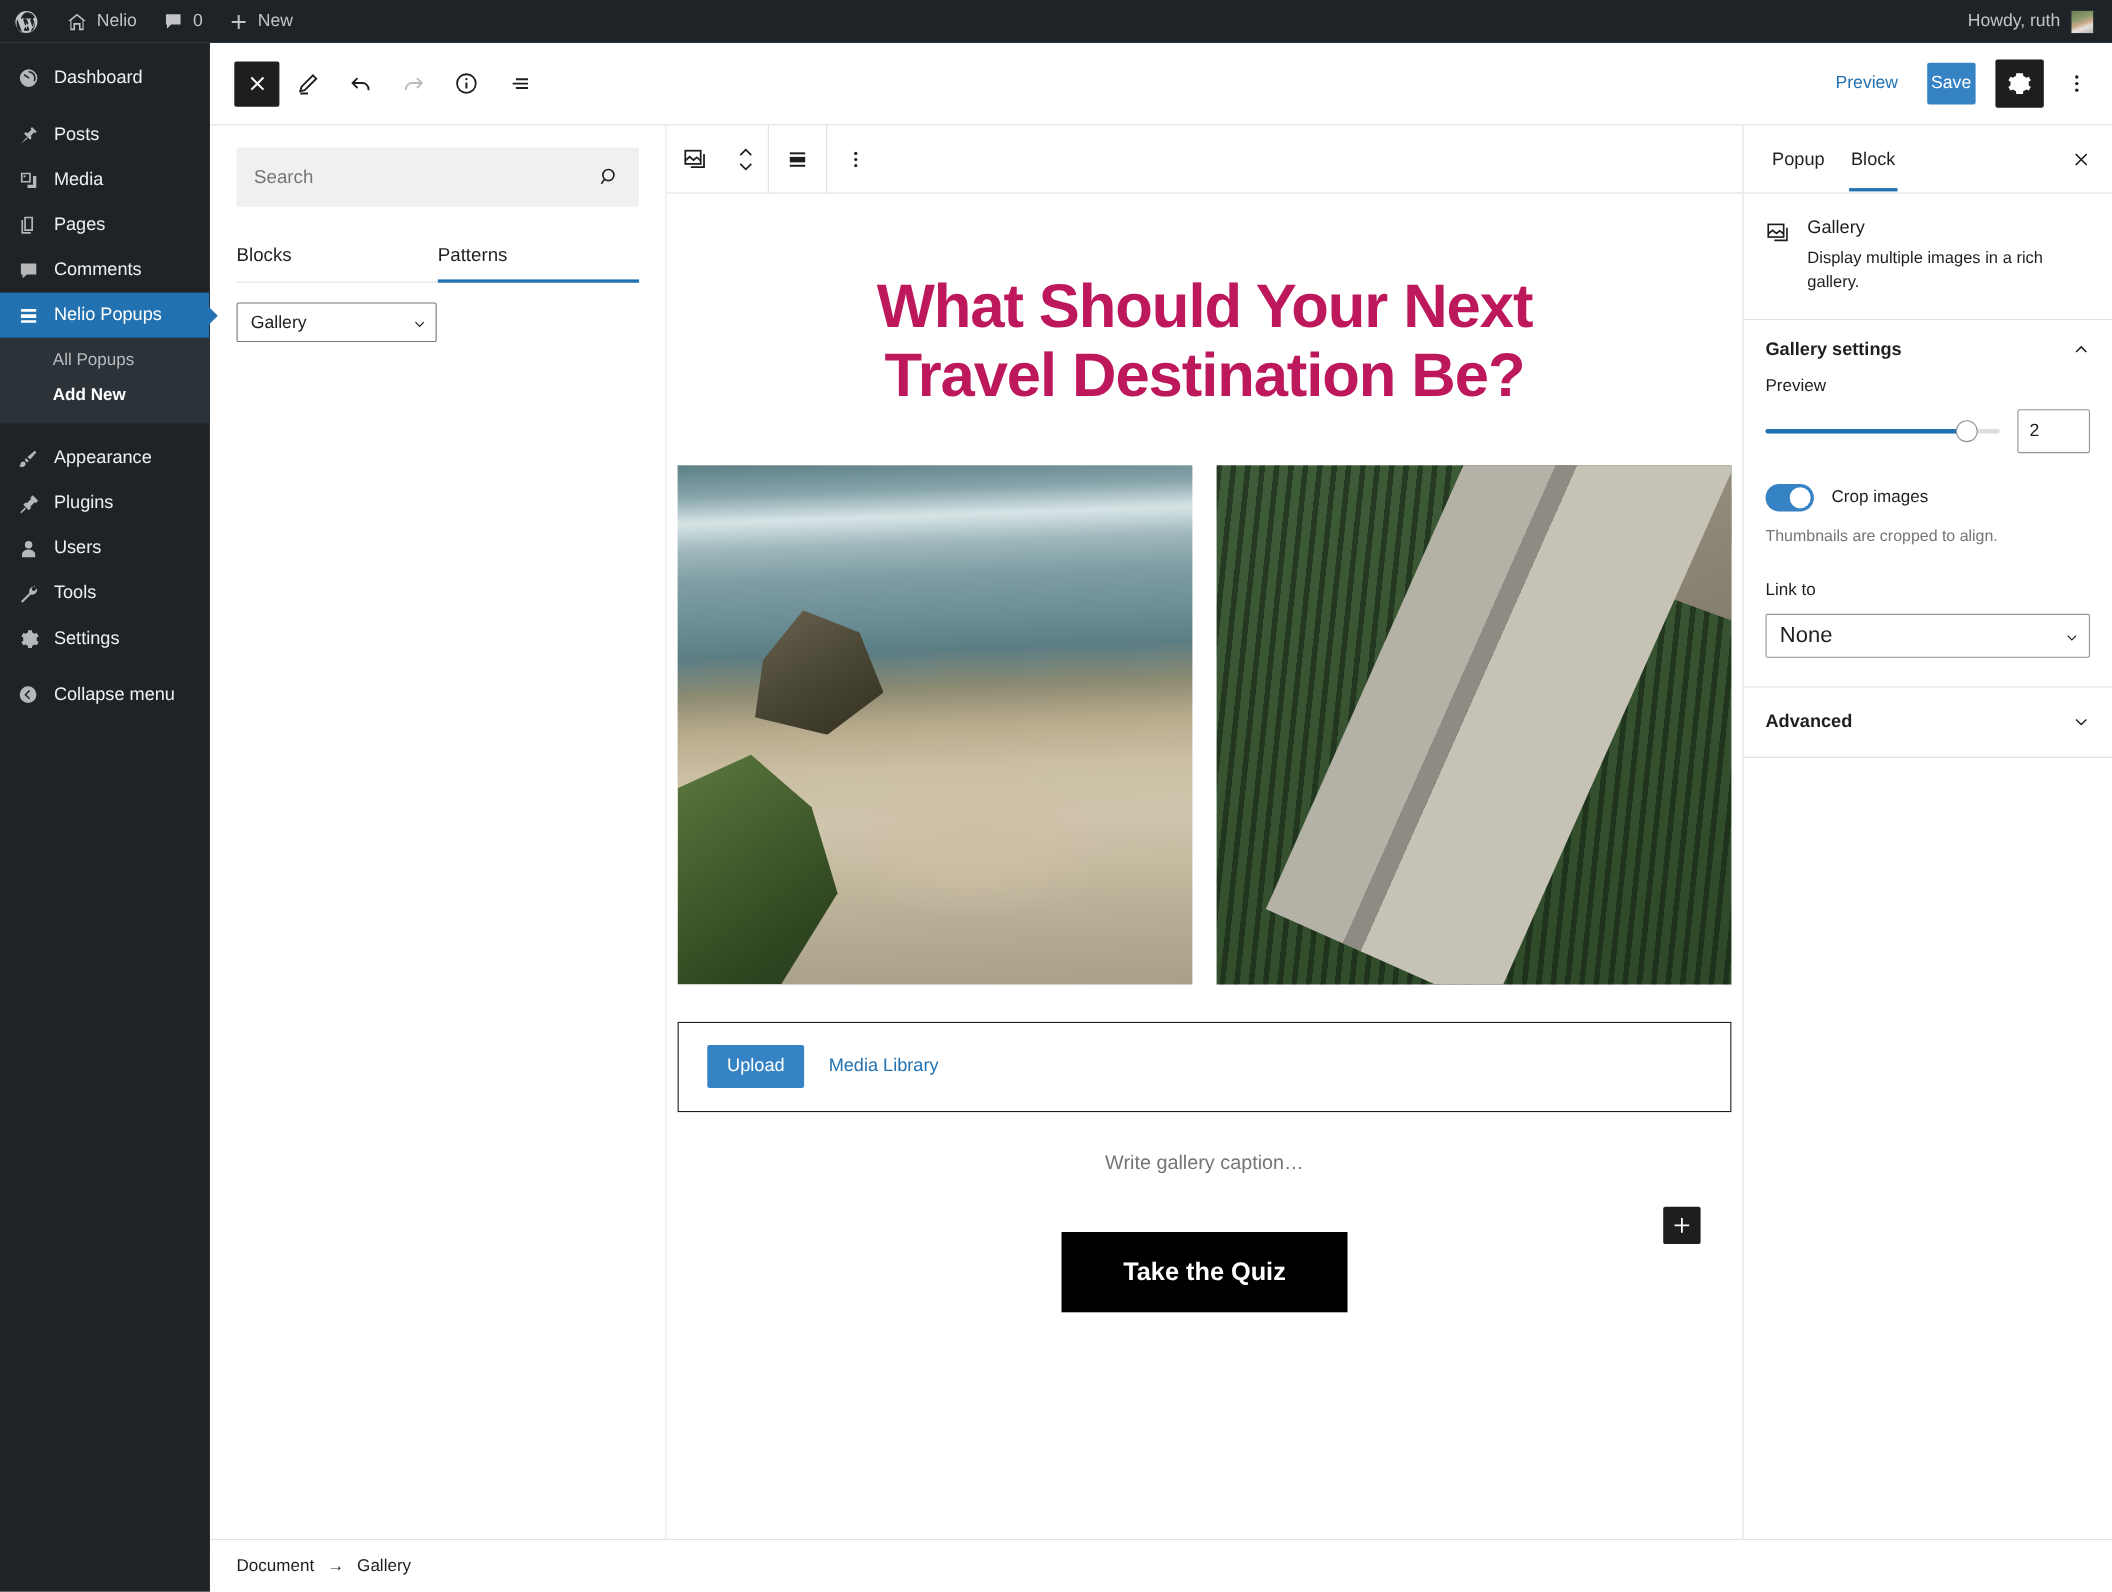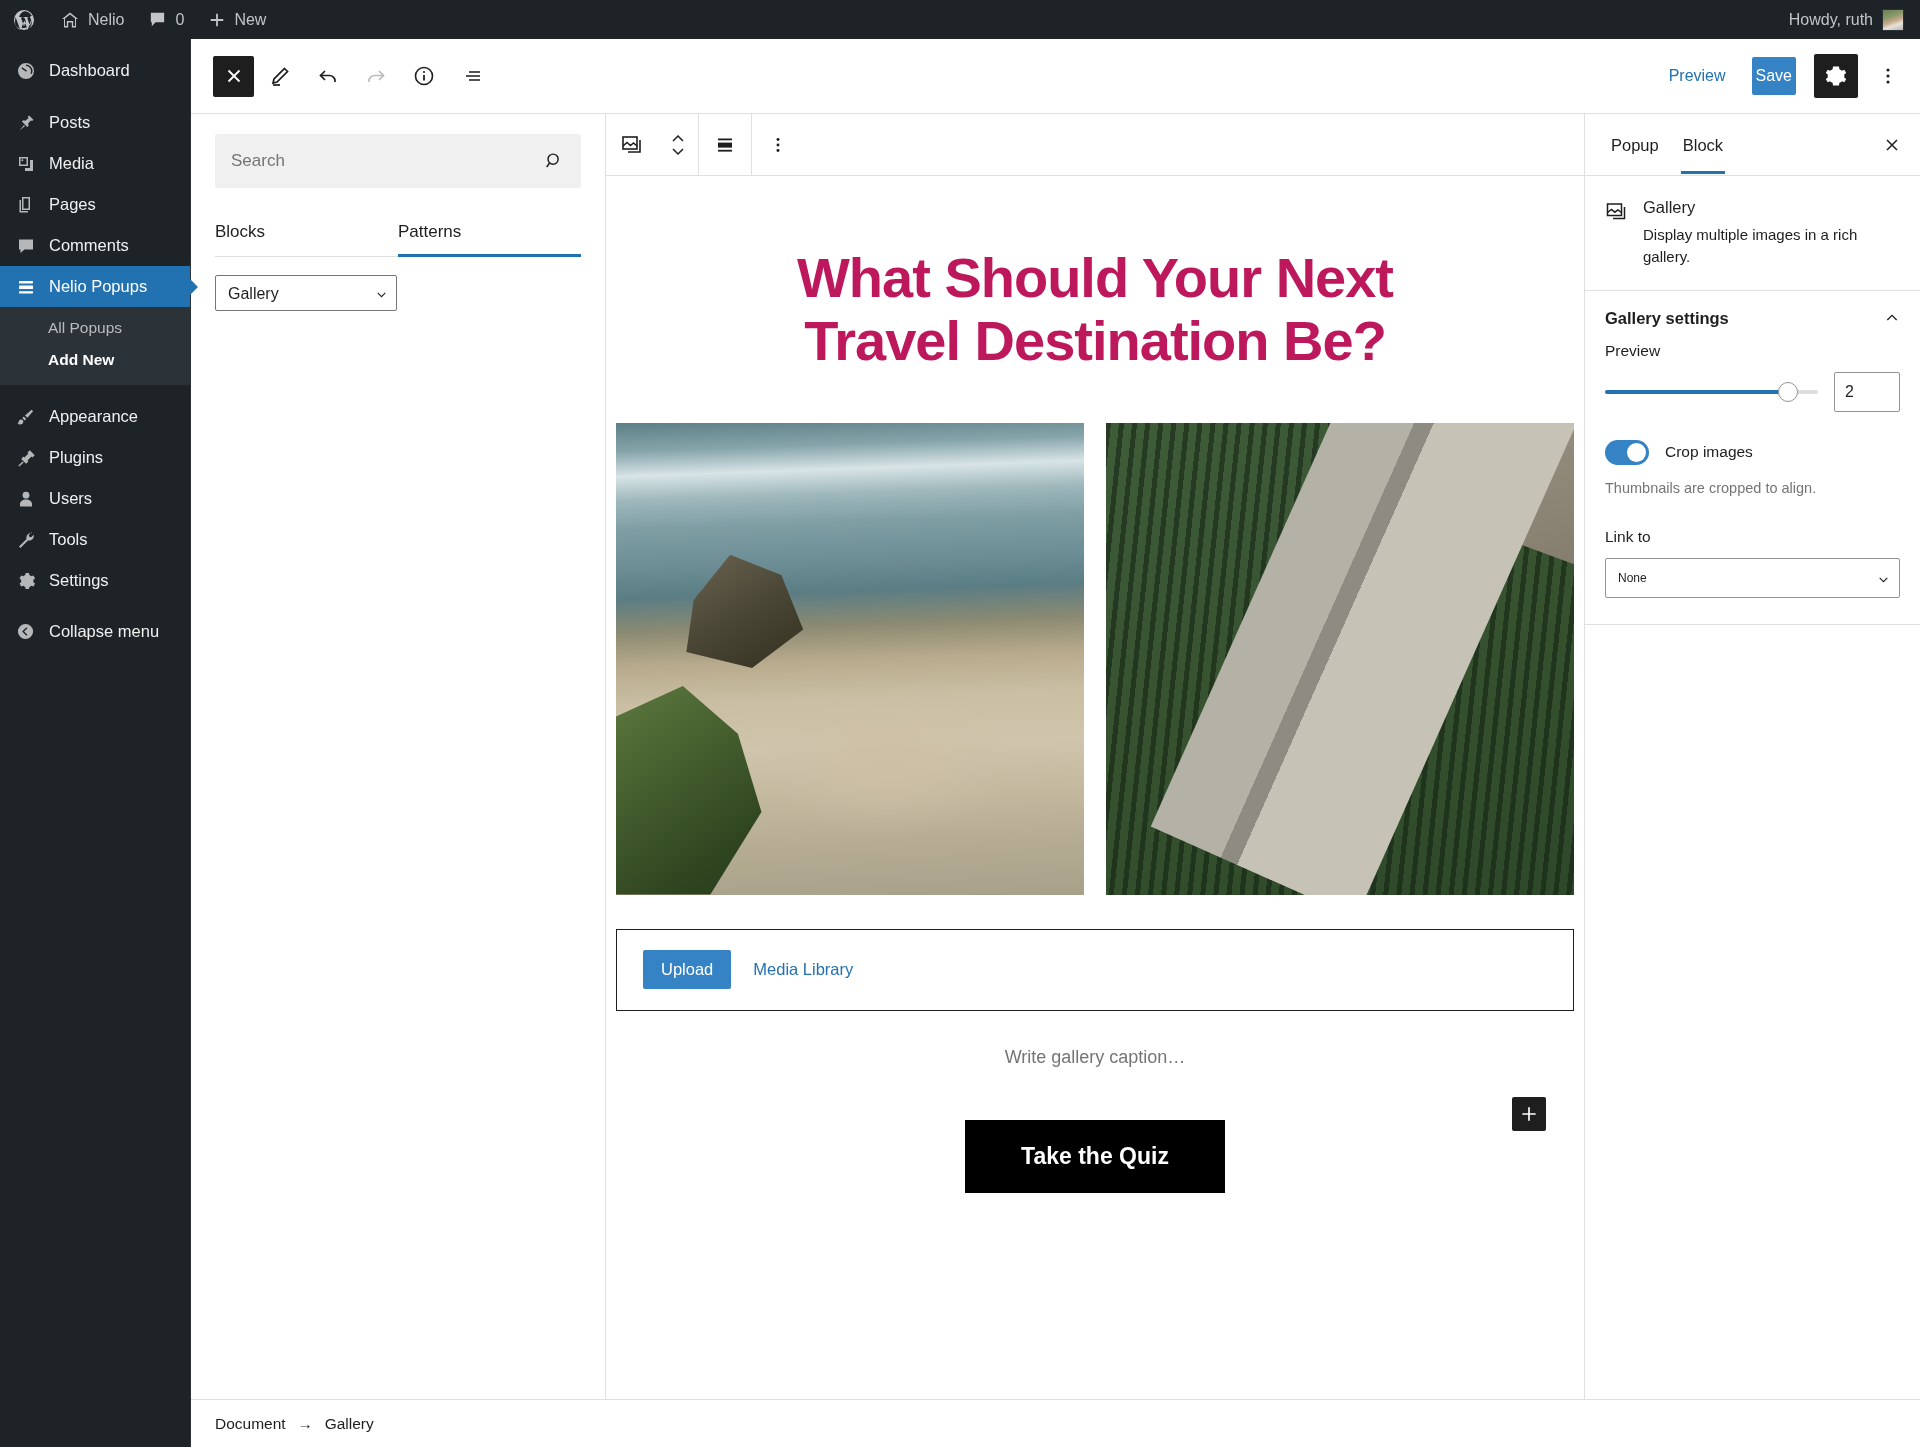--- a/index.html
+++ b/index.html
@@ -343,21 +343,21 @@
   #crop-toggle-knob {
     position: absolute; right: 3px; top: 3px; width: 19px; height: 19px;
     border-radius: 50%; background: #fff;
   }
   #crop-label { font-size: 15.5px; color: #1e1e1e; }
   #crop-help { font-size: 14.5px; color: #757575; margin-top: 13px; line-height: 1.4; }
   #linkto-wrap { margin-top: 30px; }
   #linkto-select-wrap { position: relative; }
   #linkto-select {
     width: 100%; height: 40px; border: 1px solid #949494; border-radius: 2px;
-    background: #fff; font-size: 12px; padding: 0 32px 0 12px; color: #1e1e1e;
+    background: #fff; font-size: 20px; padding: 0 32px 0 12px; color: #1e1e1e;
     font-family: "Liberation Sans", sans-serif; appearance: none; -webkit-appearance: none;
     cursor: pointer;
   }
   #linkto-chevron { position: absolute; right: 10px; top: 15px; pointer-events: none; }
   #advanced-section { padding: 22px 20px; border-bottom: 1px solid #e0e0e0; }
   #advanced-head { display: flex; align-items: center; justify-content: space-between; cursor: pointer; }
 
   
   #breadcrumb-bar {
     position: absolute; left: 0; right: 0; bottom: 0; height: 48px;
@@ -761,20 +761,28 @@
             <select id="linkto-select">
               <option>None</option>
             </select>
             <svg id="linkto-chevron" width="13" height="13" viewBox="0 0 24 24" fill="none" stroke="#1e1e1e" stroke-width="2">
               <path d="M5 9l7 7 7-7"></path>
             </svg>
           </div>
         </div>
       </div>
 
+      <div id="advanced-section">
+        <div id="advanced-head">
+          <span class="panel-head-title">Advanced</span>
+          <svg width="16" height="16" viewBox="0 0 24 24" fill="none" stroke="#1e1e1e" stroke-width="2">
+            <path d="M5 9l7 7 7-7"></path>
+          </svg>
+        </div>
+      </div>
     </div>
 
   </div>
 
   <div id="breadcrumb-bar">
     <span class="bc-item">Document</span>
     <span id="bc-arrow">→</span>
     <span class="bc-item">Gallery</span>
   </div>
 

